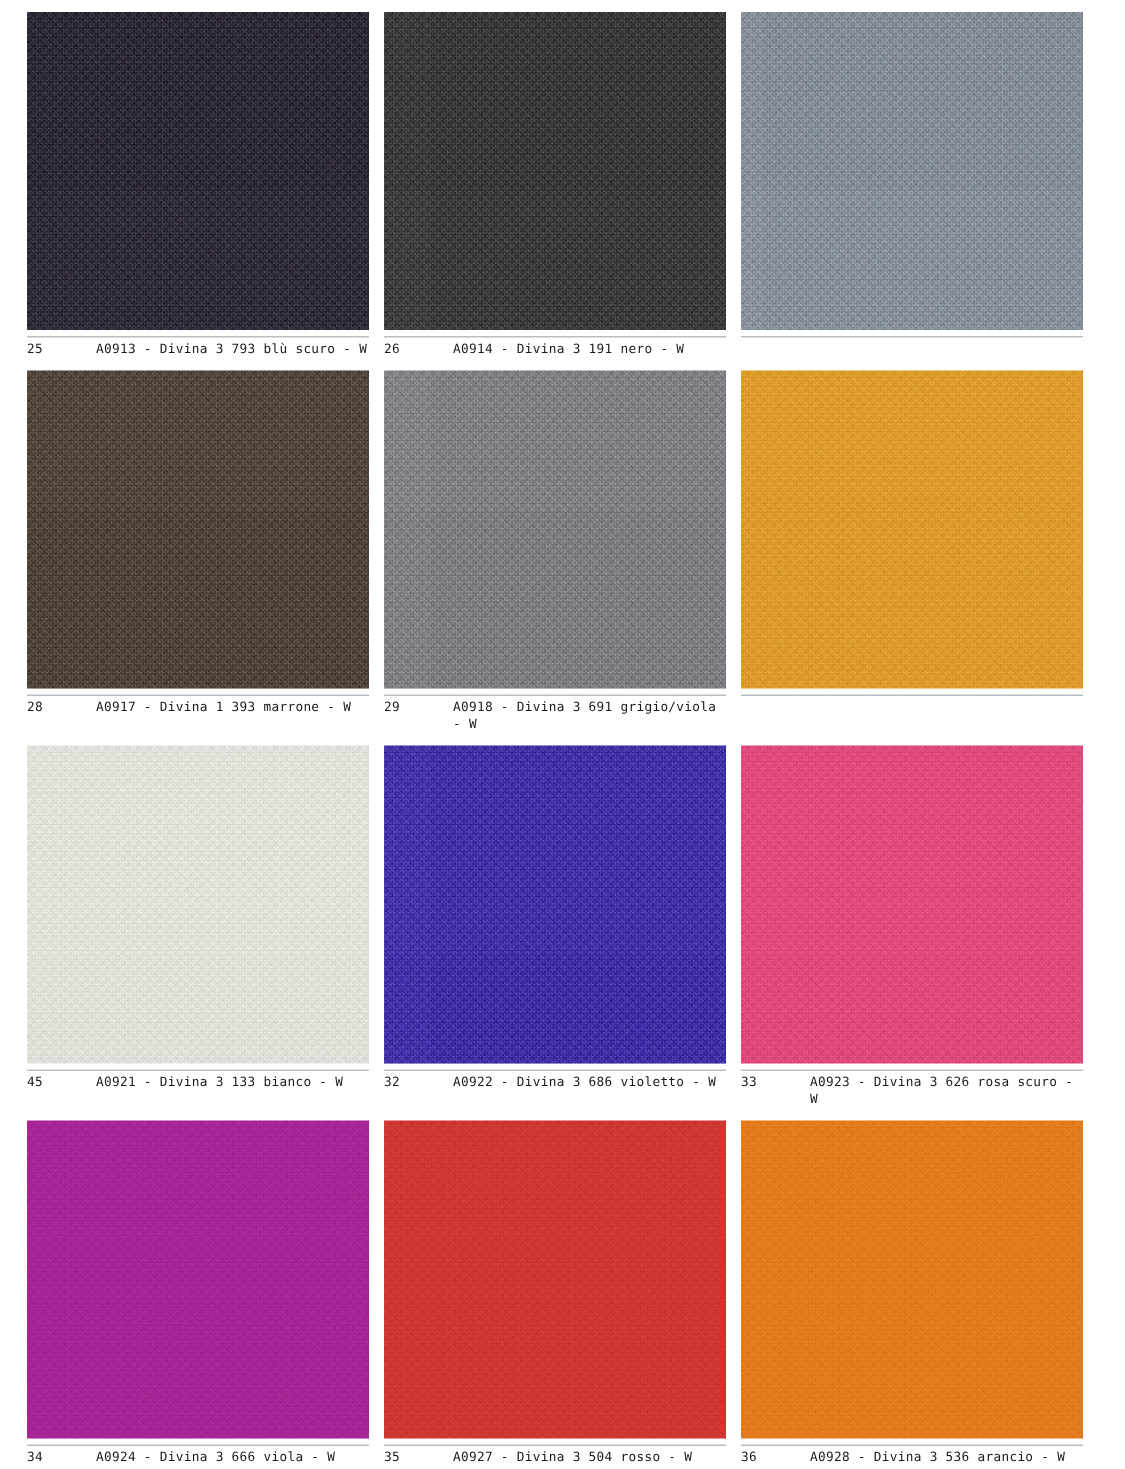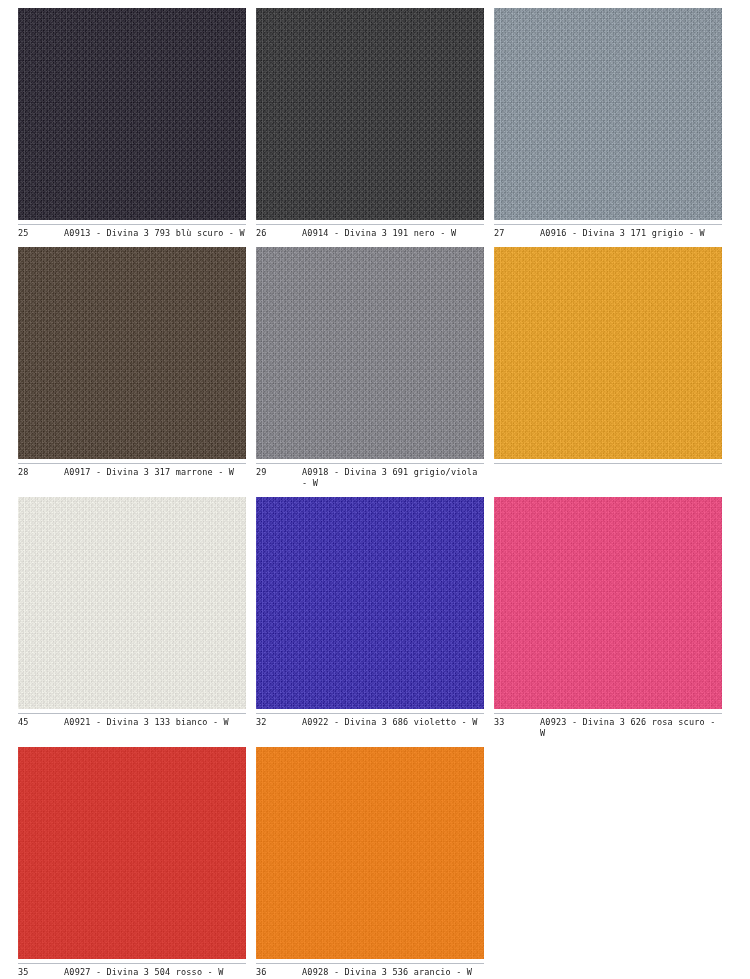--- a/index.html
+++ b/index.html
@@ -132,31 +132,27 @@
         <div class="swatch" style="background-color: rgb(43, 43, 45);"></div>
         <div class="rule"></div>
         <div class="caption">
           <span class="idx">26</span>
           <span class="desc">A0914 - Divina 3 191 nero - W</span>
         </div>
       </div>
       <div class="cell">
         <div class="swatch" style="background-color: rgb(138, 151, 163);"></div>
         <div class="rule"></div>
-        <div class="caption">
-          <span class="idx">27</span>
-          <span class="desc">A0916 - Divina 3 171 grigio - W</span>
-        </div>
       </div>
       <div class="cell">
         <div class="swatch" style="background-color: rgb(74, 58, 44);"></div>
         <div class="rule"></div>
         <div class="caption">
           <span class="idx">28</span>
-          <span class="desc">A0917 - Divina 3 317 marrone - W</span>
+          <span class="desc">A0917 - Divina 1 393 marrone - W</span>
         </div>
       </div>
       <div class="cell">
         <div class="swatch" style="background-color: rgb(130, 130, 138);"></div>
         <div class="rule"></div>
         <div class="caption">
           <span class="idx">29</span>
           <span class="desc">A0918 - Divina 3 691 grigio/viola - W</span>
         </div>
       </div>
@@ -182,20 +178,28 @@
       </div>
       <div class="cell">
         <div class="swatch light" style="background-color: rgb(240, 69, 126);"></div>
         <div class="rule"></div>
         <div class="caption">
           <span class="idx">33</span>
           <span class="desc">A0923 - Divina 3 626 rosa scuro - W</span>
         </div>
       </div>
       <div class="cell">
+        <div class="swatch flat" style="background-color: rgb(173, 31, 155);"></div>
+        <div class="rule"></div>
+        <div class="caption">
+          <span class="idx">34</span>
+          <span class="desc">A0924 - Divina 3 666 viola - W</span>
+        </div>
+      </div>
+      <div class="cell">
         <div class="swatch flat" style="background-color: rgb(216, 51, 44);"></div>
         <div class="rule"></div>
         <div class="caption">
           <span class="idx">35</span>
           <span class="desc">A0927 - Divina 3 504 rosso - W</span>
         </div>
       </div>
       <div class="cell">
         <div class="swatch flat" style="background-color: rgb(240, 126, 22);"></div>
         <div class="rule"></div>

